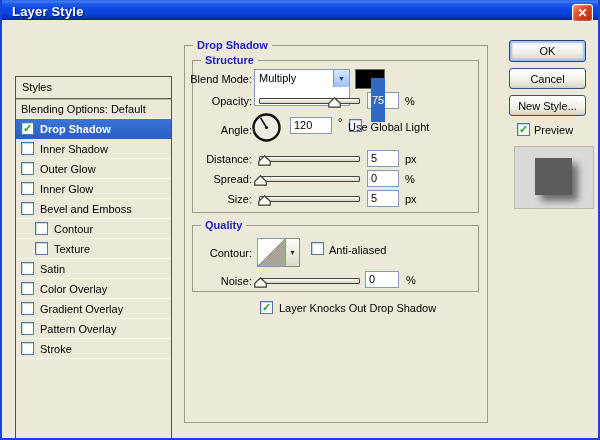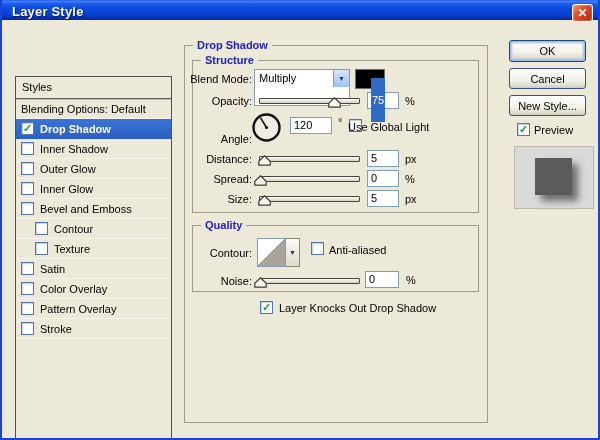--- a/index.html
+++ b/index.html
@@ -181,20 +181,24 @@
     <div class="sb-row">
       <span class="cb"></span>
       <span>Satin</span>
     </div>
 
     <div class="sb-row">
       <span class="cb"></span>
       <span>Color Overlay</span>
     </div>
 
+    <div class="sb-row">
+      <span class="cb"></span>
+      <span>Gradient Overlay</span>
+    </div>
 
     <div class="sb-row">
       <span class="cb"></span>
       <span>Pattern Overlay</span>
     </div>
 
     <div class="sb-row">
       <span class="cb"></span>
       <span>Stroke</span>
     </div>
@@ -220,21 +224,21 @@
   <span class="thumb" style="left:326px; top:97px;">
     <svg width="13" height="11">
         <path d="M6.5 0.8 L12.2 6.2 L12.2 10.2 L0.8 10.2 L0.8 6.2 Z" fill="#FCFBF4" stroke="#3A3A30" stroke-width="1.2"></path>
       </svg>
   </span>
   <div class="tb" style="left:365px; top:92px; width:32px;">
     <span class="sel-text">75</span>
   </div>
   <span class="unit" style="left:403px; top:95px;">%</span>
 
-  <div class="flabel" style="top:133px;">Angle:</div>
+  <div class="flabel" style="top:124px;">Angle:</div>
   <span class="dial">
     <svg width="31" height="31">
       <circle cx="15.5" cy="15.5" r="13" fill="#EFEDE2" stroke="#111" stroke-width="2.4"></circle>
       <line x1="15.5" y1="15.5" x2="9.6" y2="5.9" stroke="#111" stroke-width="1.6"></line>
       <circle cx="15.5" cy="15.5" r="1.6" fill="#111"></circle>
     </svg>
   </span>
   <div class="tb" style="left:288px; top:117px; width:42px;">
     <span>120</span>
   </div>

